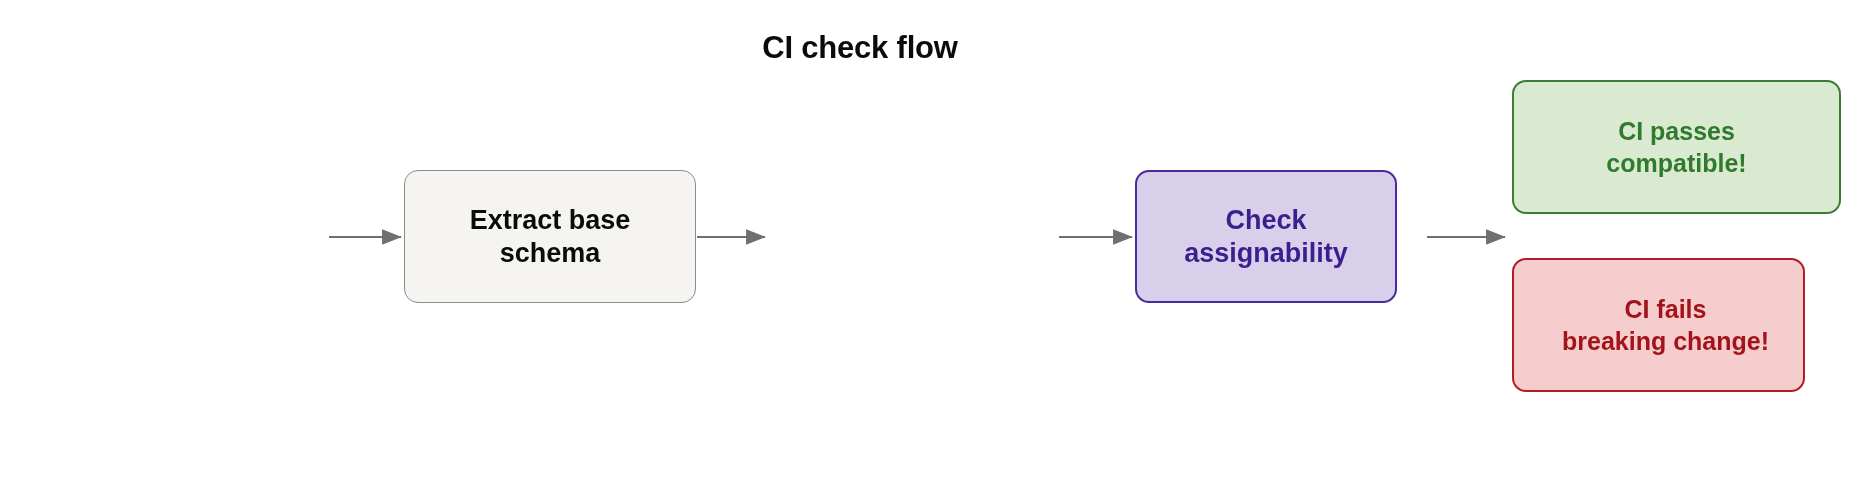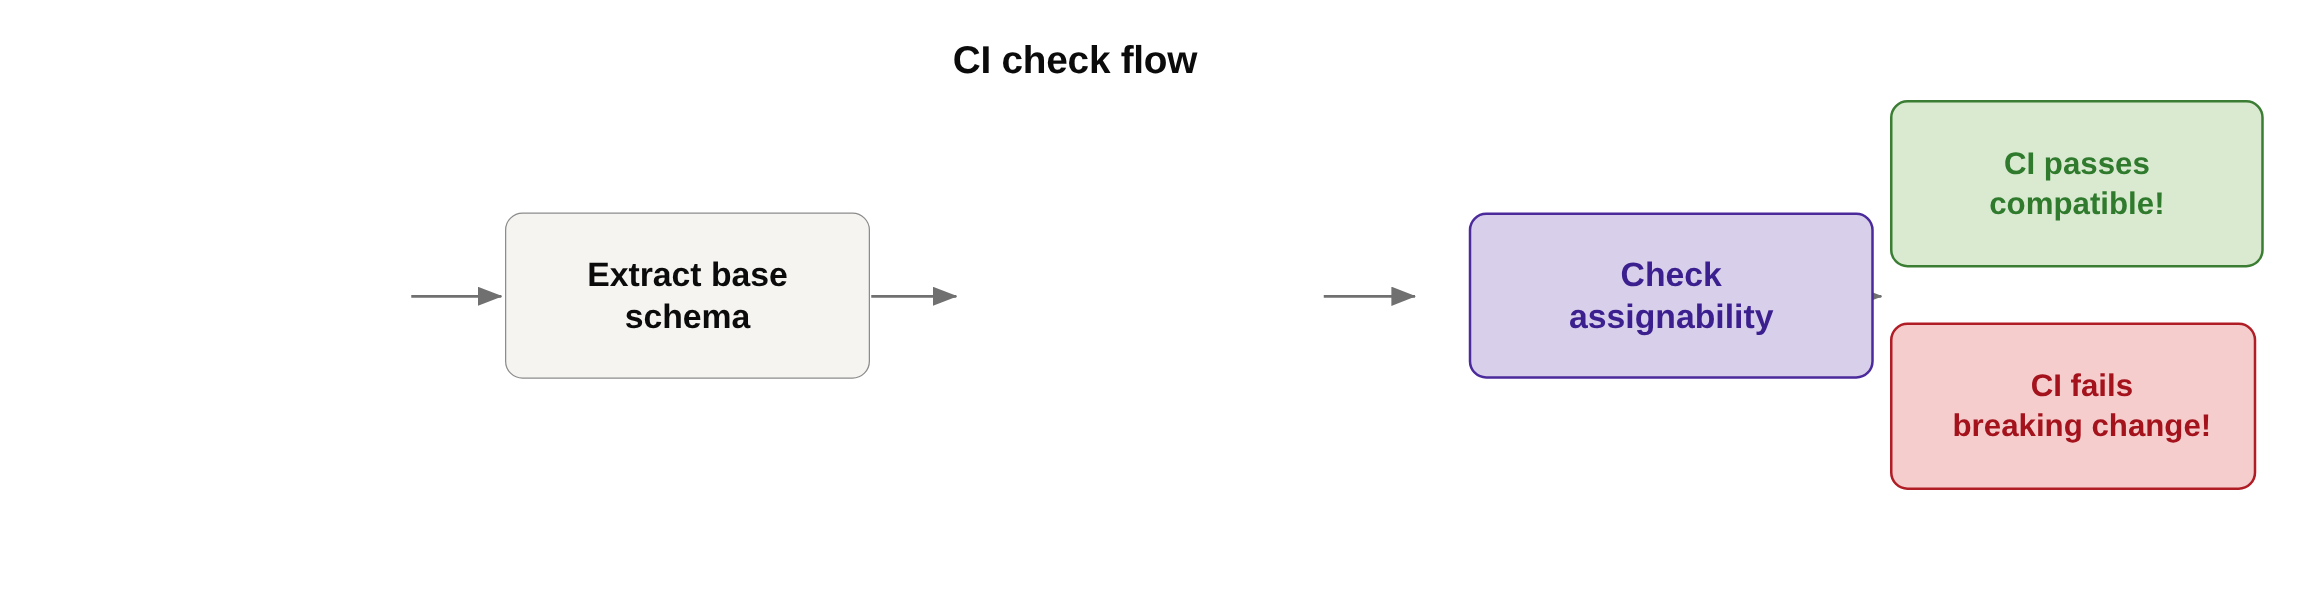--- a/index.html
+++ b/index.html
@@ -131,25 +131,25 @@
       <line x1="1427" y1="237" x2="1505" y2="237" stroke="#707070" stroke-width="2.2" marker-end="url(#arrowhead)"></line>
     </g>
   </svg>
 
 
   <div class="node node-process" style="left:404px; top:170px; width:292px; height:133px;">
     <span class="node-label" style="max-width:200px;">Extract base schema</span>
   </div>
 
 
-  <div class="node node-decision" style="left:1135px; top:170px; width:324px; height:133px;margin-left:40px;">
+  <div class="node node-decision" style="left:1135px; top:170px; width:262px; height:133px;">
     <span class="node-label" style="max-width:190px;">Check assignability</span>
   </div>
 
-  <div class="node node-success" style="left:1512px; top:80px; width:299px; height:134px;">
+  <div class="node node-success" style="left:1512px; top:80px; width:329px; height:134px;">
     <span class="node-title-line">CI passes</span>
     <span class="node-sub-line">compatible!</span>
   </div>
 
   <div class="node node-failure" style="left:1512px; top:258px; width:293px; height:134px;">
     <span class="node-title-line">CI fails</span>
     <span class="node-sub-line">breaking change!</span>
   </div>
 
 </div>

